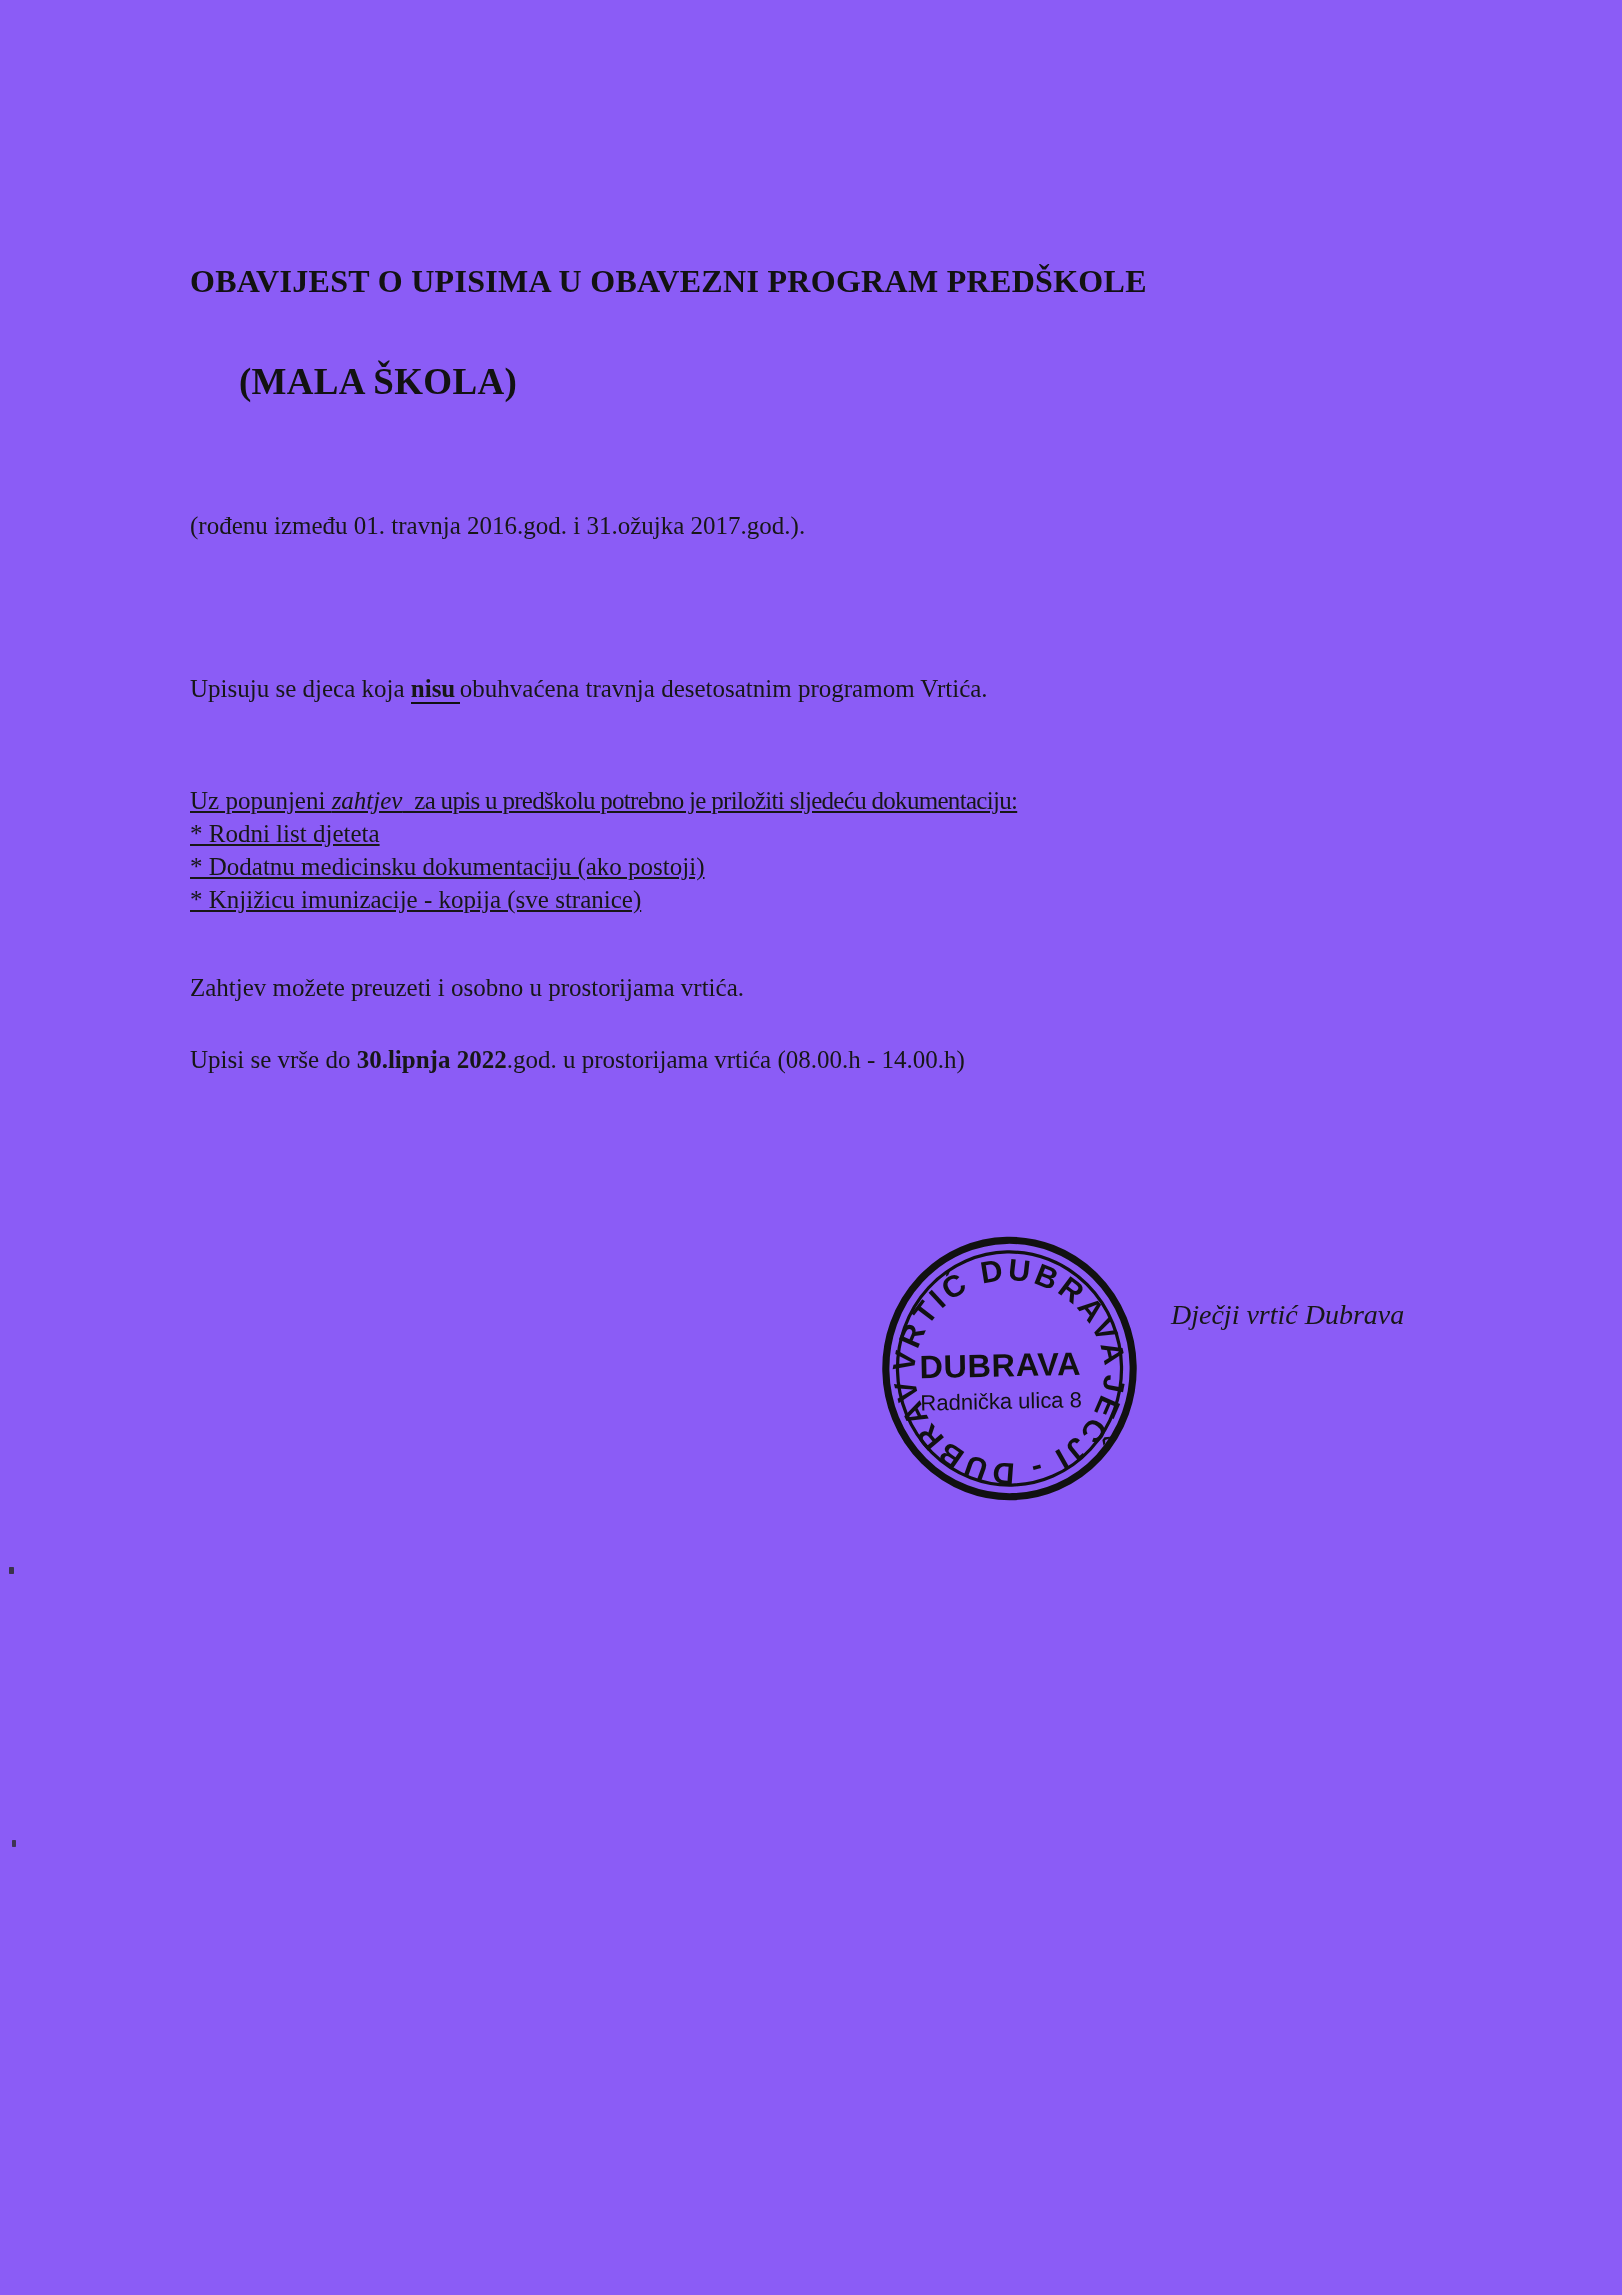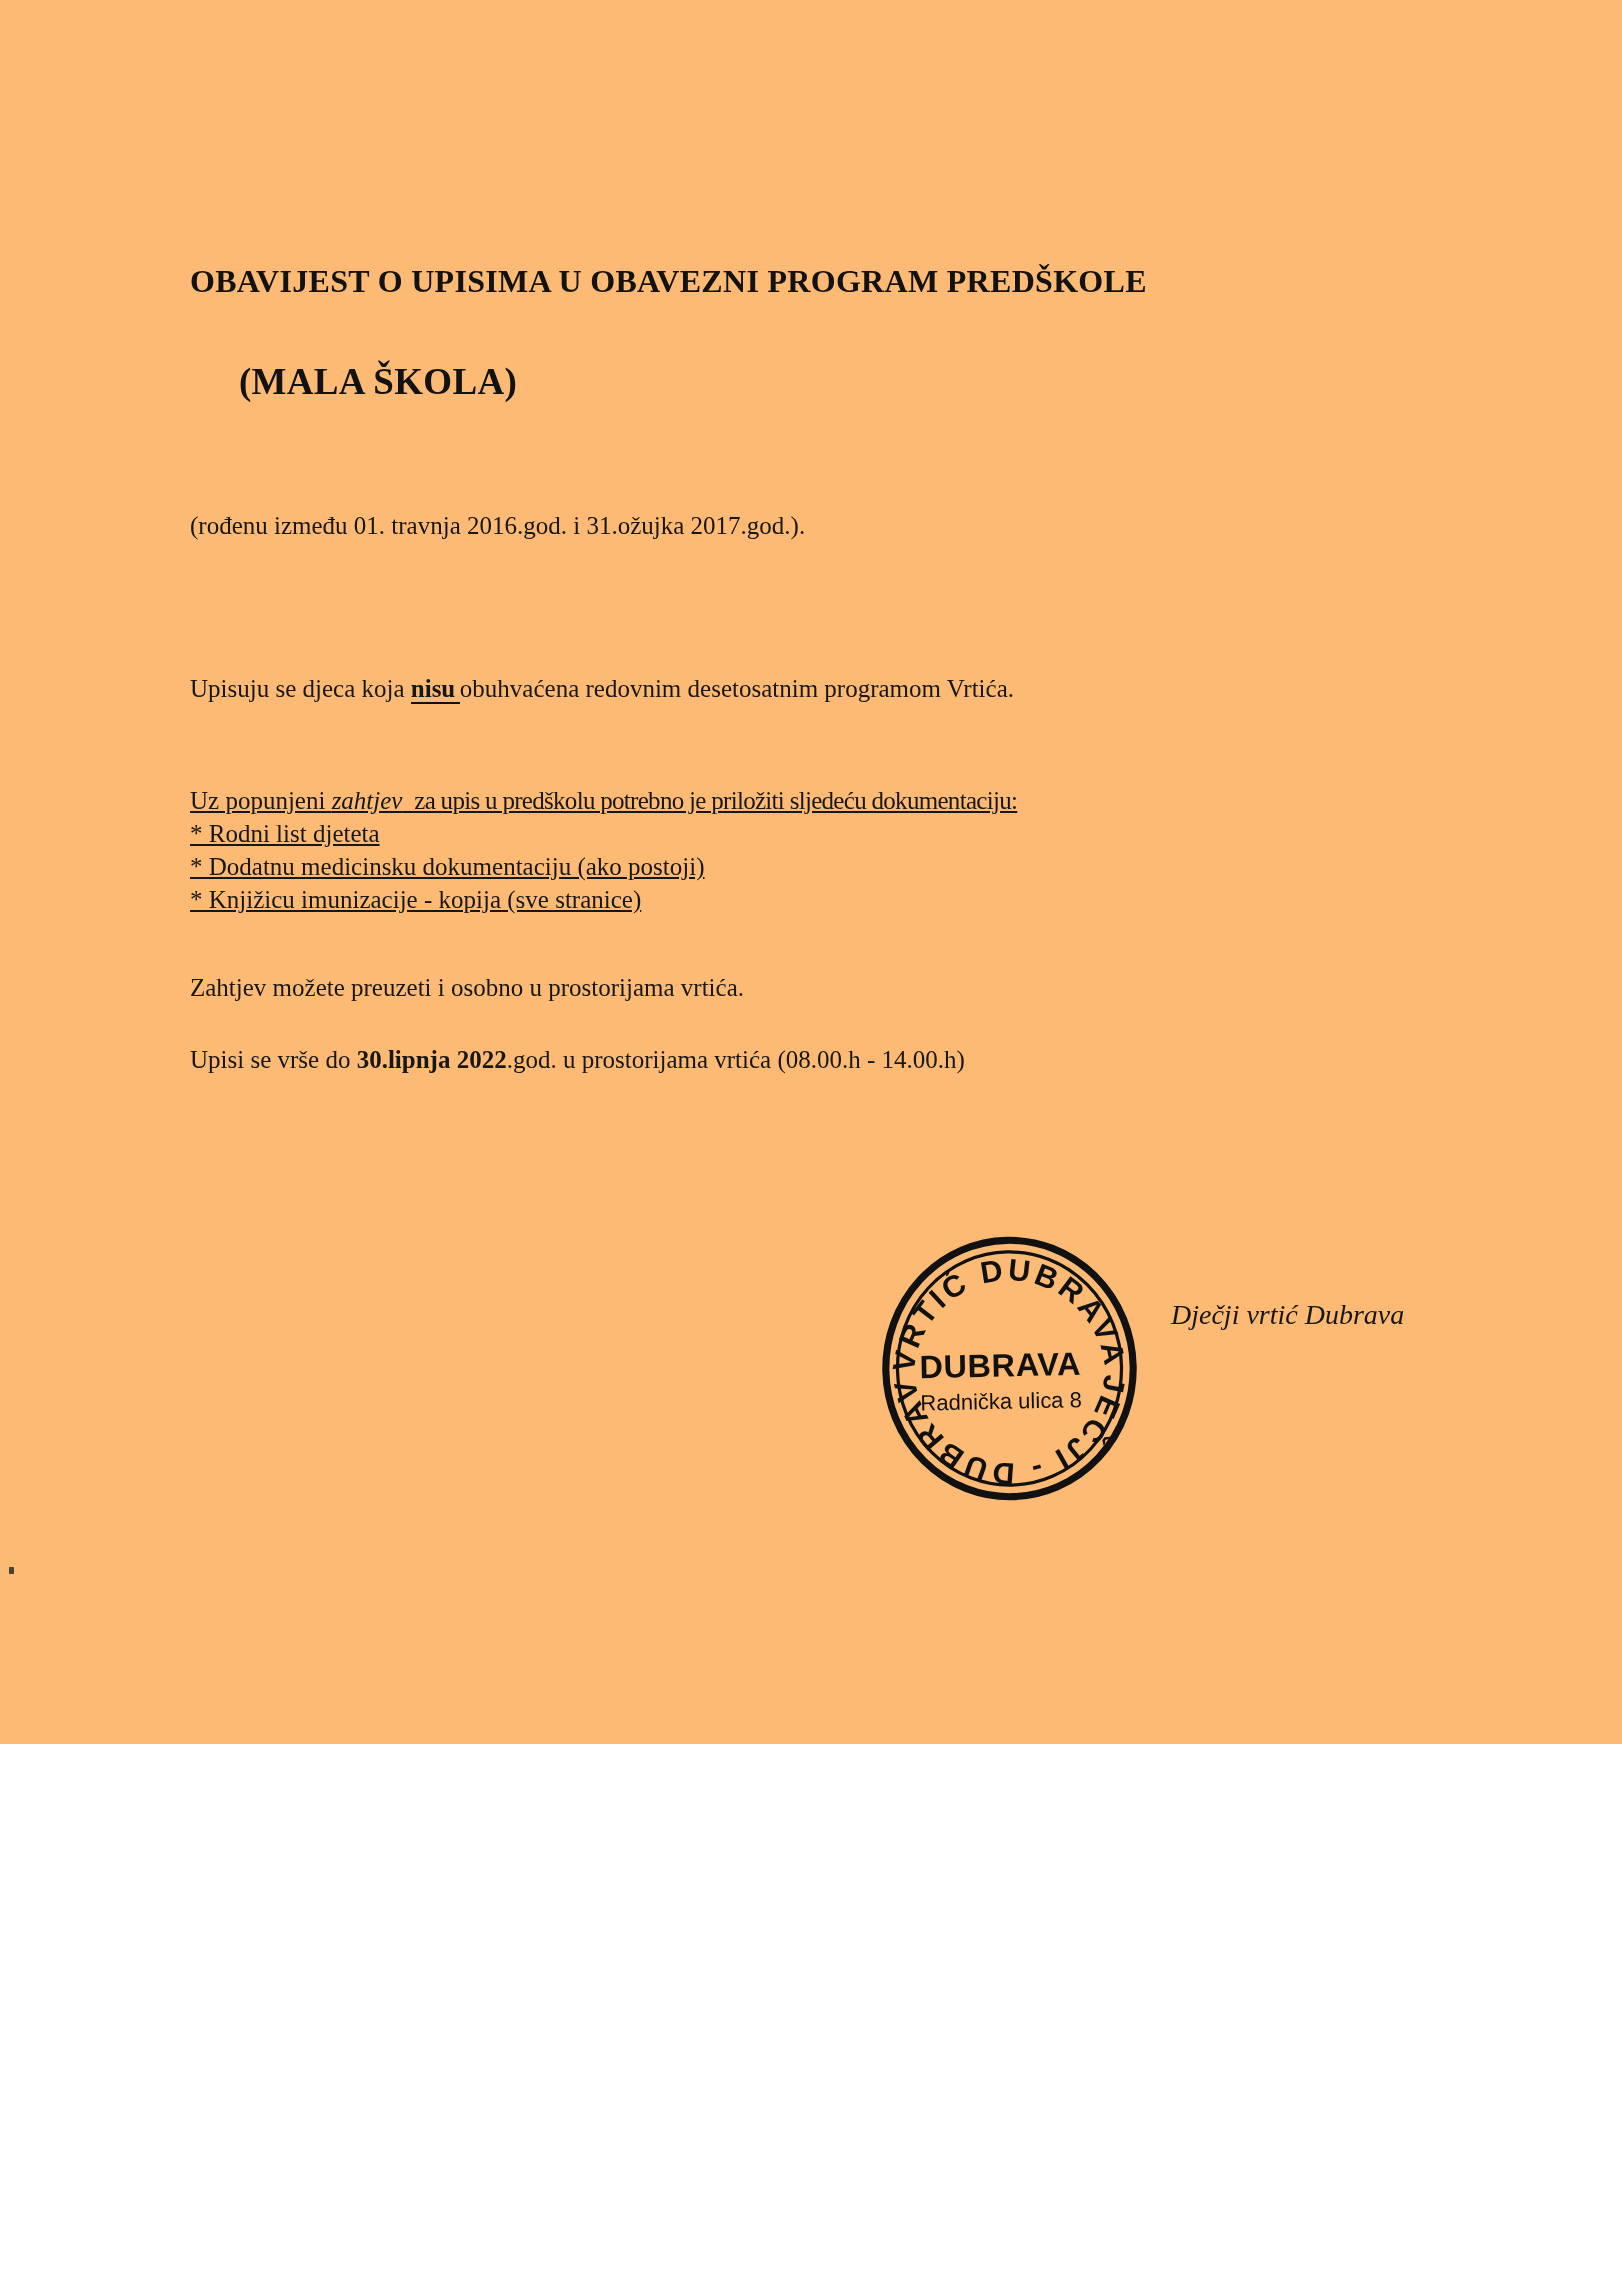--- a/index.html
+++ b/index.html
@@ -5,22 +5,22 @@
 <style>
   html, body {
     margin: 0;
     padding: 0;
     background: #ffffff;
   }
 
   #page {
     position: relative;
     width: 1622px;
-    height: 1744px;
-    background: #fdba74;
+    height: 2295px;
+    background: #8b5cf6;
     overflow: hidden;
     font-family: "Liberation Serif", "DejaVu Serif", serif;
     color: #1a1a1a;
     -webkit-font-smoothing: antialiased;
   }
 
   
   .doc-title {
     position: absolute;
     left: 190px;
@@ -112,21 +112,21 @@
 
   <h1 class="doc-title">OBAVIJEST O UPISIMA U OBAVEZNI PROGRAM PREDŠKOLE</h1>
 
   <h2 class="doc-subtitle">(MALA ŠKOLA)</h2>
 
   <div class="body-block" id="para-intro">
     <p>(rođenu između 01. travnja 2016.god. i 31.ožujka 2017.god.).</p>
   </div>
 
   <div class="body-block" id="para-nisu">
-    <p><span>Upisuju se djeca koja </span><span class="underline-word">nisu</span><span>obuhvaćena redovnim desetosatnim programom Vrtića.</span></p>
+    <p><span>Upisuju se djeca koja </span><span class="underline-word">nisu</span><span>obuhvaćena travnja desetosatnim programom Vrtića.</span></p>
   </div>
 
   <div class="body-block" id="para-docs">
     <p><span>Uz popunjeni </span><span class="italic">zahtjev</span><span class="underscore-tail">_za upis u predškolu potrebno je priložiti sljedeću dokumentaciju:</span></p>
     <p>* Rodni list djeteta</p>
     <p>* Dodatnu medicinsku dokumentaciju (ako postoji)</p>
     <p>* Knjižicu imunizacije - kopija (sve stranice)</p>
   </div>
 
   <div class="body-block" id="para-pickup">

